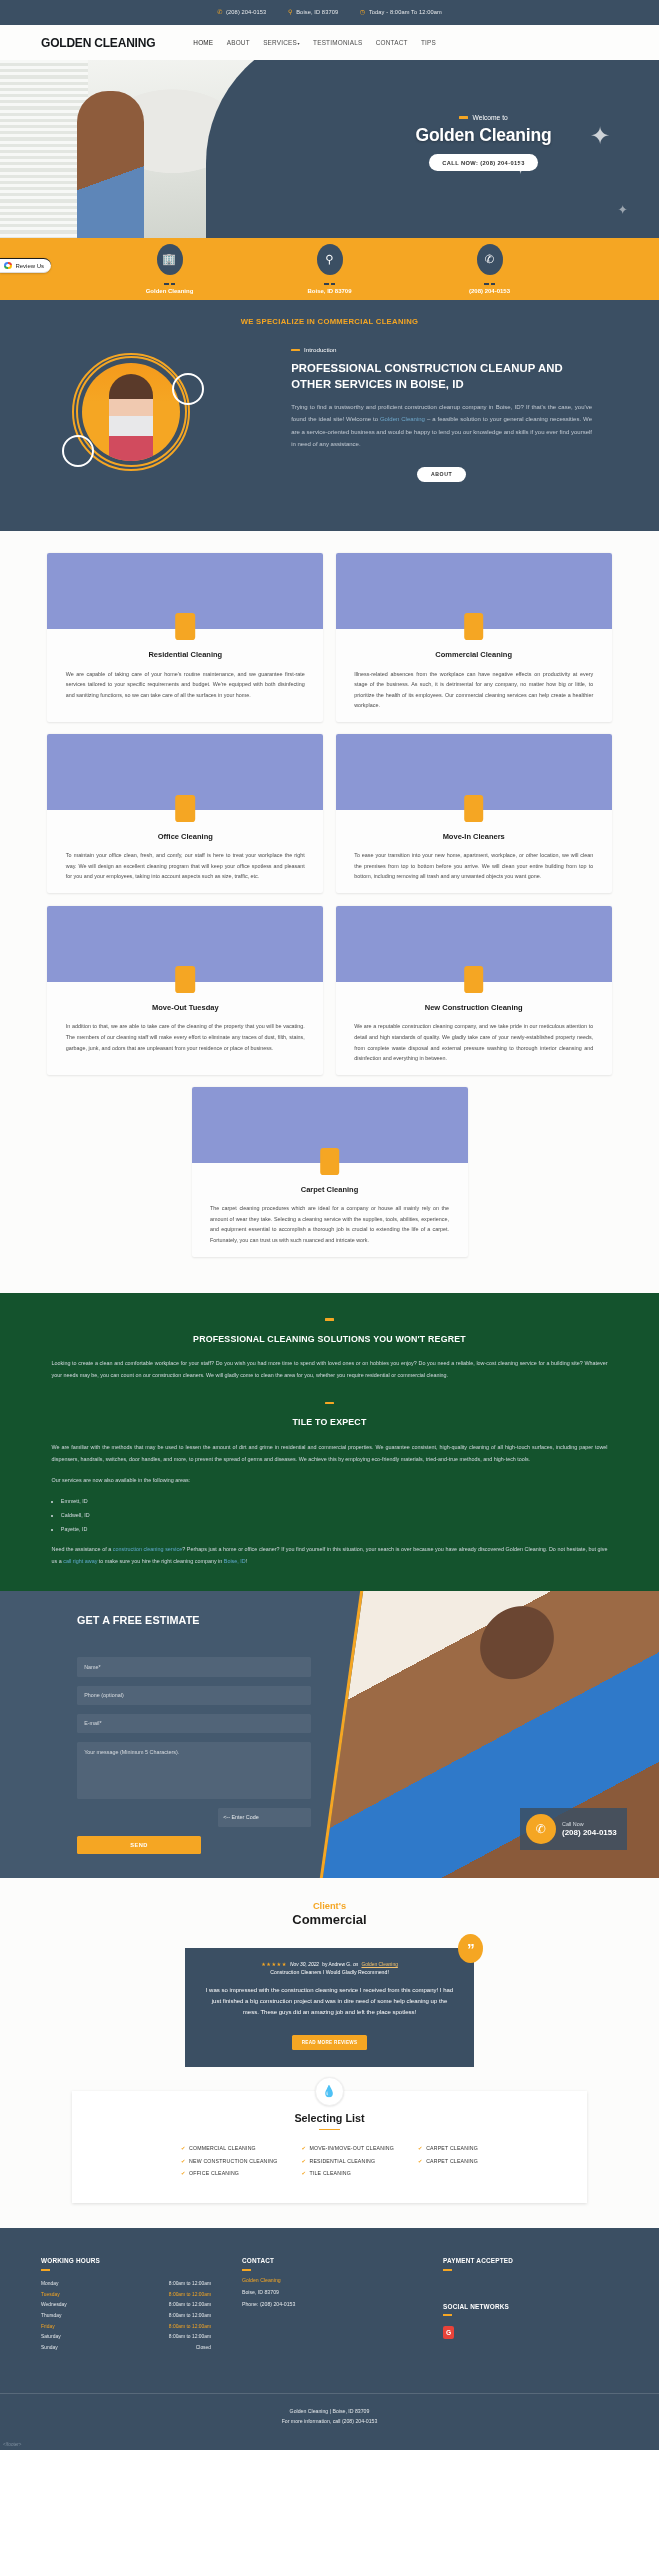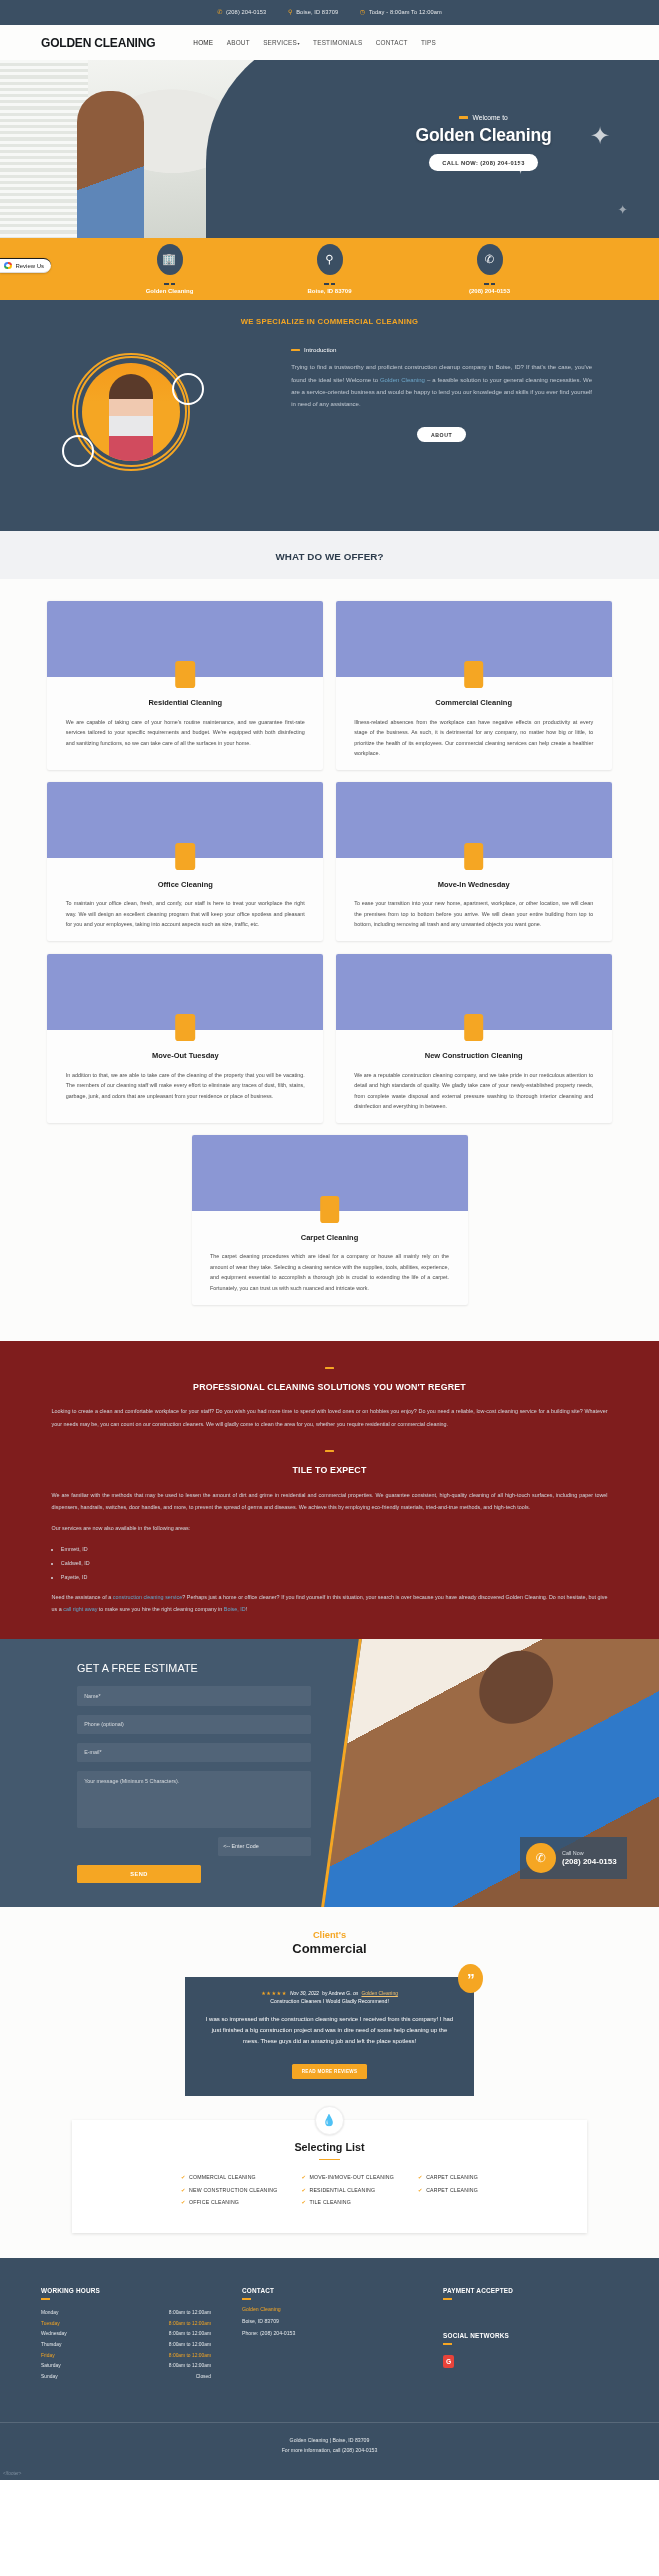--- a/index.html
+++ b/index.html
@@ -129,35 +129,35 @@
   .svc-card.single { width:276px; margin:0 auto; }
   .svc-img { height:76px; background:#8b97d4; position:relative; }
   .svc-icon {
     position:absolute; left:50%; bottom:-11.3px; transform:translateX(-50%);
     width:19.6px; height:27px; background:#f5a623; border-radius:3.1px;
   }
   .svc-title { text-align:center; font-size:7.5px; font-weight:bold; color:#1a1a1a; margin:21.6px 0 9.3px; }
   .svc-text { font-size:5.4px; line-height:1.95; color:#4b4b4b; text-align:justify; padding:0 18.5px; }
 
   
-  .darkblock { background:#7f1d1d; padding:20.6px 0 24px; }
+  .darkblock { background:#14532d; padding:20.6px 0 24px; }
   .darkblock .inner { width:556px; }
   .center-dash { text-align:center; margin-bottom:11.3px; }
   .darkblock h2 { text-align:center; color:#fff; font-size:8.8px; font-weight:bold; letter-spacing:0.2px; margin-bottom:13.4px; }
   .darkblock p { color:#d4dae0; font-size:5.4px; line-height:2.25; text-align:justify; }
   .darkblock p a { color:#5fa8cc; text-decoration:none; }
   .darkblock ul { margin:7.2px 0 7.2px 9.3px; }
   .darkblock li { color:#d4dae0; font-size:5.4px; line-height:2.6; }
   .gap { height:15.5px; }
 
   
   .estimate { position:relative; background:#44596e; overflow:hidden; }
   .est-grid { display:flex; }
   .est-left { width:361px; padding:23px 0 24px 77px; }
-  .est-left h2 { color:#fff; font-size:10.8px; font-weight:normal; margin-bottom:12px; letter-spacing:0.1px; }
+  .est-left h2 { color:#fff; font-size:10.8px; font-weight:bold; margin-bottom:31px; letter-spacing:0.1px; }
   .fld {
     width:234px; background:rgba(255,255,255,.07); border:none; border-radius:1.5px;
     color:#e4e8eb; font-size:5.4px; padding:6.7px 7.2px; margin-bottom:8.8px; display:block;
     font-family:"Liberation Sans", sans-serif;
   }
   .fld::placeholder { color:#d9dde1; }
   textarea.fld { height:57px; resize:none; }
   .code-row { display:flex; justify-content:flex-end; width:234px; }
   .code-fld { width:93px; background:rgba(255,255,255,.07); border:none; border-radius:1.5px;
     color:#e4e8eb; font-size:5.4px; padding:6.7px 5.2px; font-family:"Liberation Sans", sans-serif; }
@@ -324,32 +324,30 @@
           <div class="ring"></div>
           <div class="portrait"></div>
           <div class="small-circle sc1"></div>
           <div class="small-circle sc2"></div>
         </div>
         <div class="intro-right">
           <div class="intro-kicker">
             <span class="dash"></span>
             <span class="k">Introduction</span>
           </div>
+          <div class="intro-h">PROFESSIONAL CONSTRUCTION CLEANUP AND OTHER SERVICES IN BOISE, ID</div>
           <div class="intro-p">
             <span>Trying to find a trustworthy and proficient construction cleanup company in Boise, ID? If that's the case, you've found the ideal site! Welcome to </span><a href="#">Golden Cleaning</a><span> – a feasible solution to your general cleaning necessities. We are a service-oriented business and would be happy to lend you our knowledge and skills if you ever find yourself in need of any assistance.</span>
           </div>
           <button class="about-btn">ABOUT</button>
         </div>
       </div>
     </div>
   </div>
 
-  <div class="offer-head">
-    <h2>WHAT DO WE OFFER?</h2>
-  </div>
 
   <div class="services">
     <div class="svc-row">
       <div class="svc-card">
         <div class="svc-img">
             <div class="svc-icon"></div>
           </div>
         <div class="svc-title">Residential Cleaning</div>
         <div class="svc-text">We are capable of taking care of your home's routine maintenance, and we guarantee first-rate services tailored to your specific requirements and budget. We're equipped with both disinfecting and sanitizing functions, so we can take care of all the surfaces in your home.</div>
       </div>
@@ -366,21 +364,21 @@
         <div class="svc-img">
             <div class="svc-icon"></div>
           </div>
         <div class="svc-title">Office Cleaning</div>
         <div class="svc-text">To maintain your office clean, fresh, and comfy, our staff is here to treat your workplace the right way. We will design an excellent cleaning program that will keep your office spotless and pleasant for you and your employees, taking into account aspects such as size, traffic, etc.</div>
       </div>
       <div class="svc-card">
         <div class="svc-img">
             <div class="svc-icon"></div>
           </div>
-        <div class="svc-title">Move-In Wednesday</div>
+        <div class="svc-title">Move-In Cleaners</div>
         <div class="svc-text">To ease your transition into your new home, apartment, workplace, or other location, we will clean the premises from top to bottom before you arrive. We will clean your entire building from top to bottom, including removing all trash and any unwanted objects you want gone.</div>
       </div>
     </div>
     <div class="svc-row">
       <div class="svc-card">
         <div class="svc-img">
             <div class="svc-icon"></div>
           </div>
         <div class="svc-title">Move-Out Tuesday</div>
         <div class="svc-text">In addition to that, we are able to take care of the cleaning of the property that you will be vacating. The members of our cleaning staff will make every effort to eliminate any traces of dust, filth, stains, garbage, junk, and odors that are unpleasant from your residence or place of business.</div>

